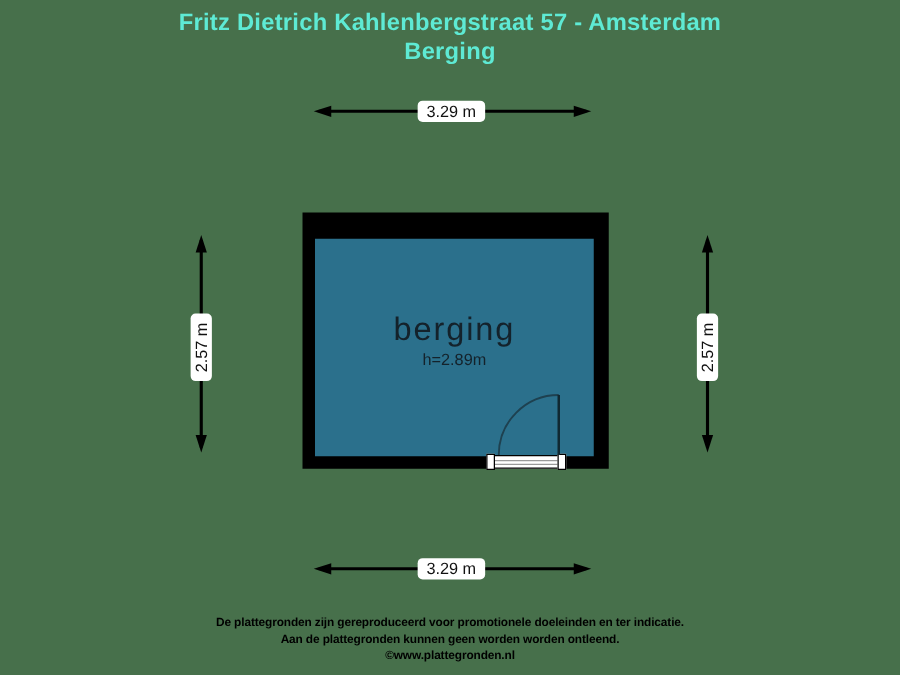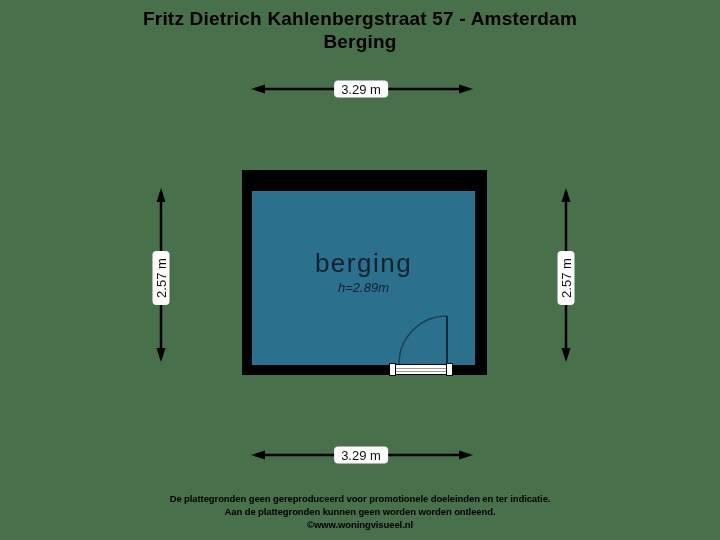--- a/index.html
+++ b/index.html
@@ -7,40 +7,40 @@
     width:720px;height:540px;
     font-family:"Liberation Sans","DejaVu Sans",sans-serif;
     background:#47704B;
     position:relative;overflow:hidden;
   }
   .stage{position:absolute;left:0;top:0;width:720px;height:540px;}
 
   
   .title{
     position:absolute;top:7px;left:0;width:720px;
-    text-align:center;color:#000000;
+    text-align:center;color:#5eead4;
     font-size:19px;font-weight:bold;line-height:23px;
     letter-spacing:0.2px;
   }
 
   
   .wall-outer{
     position:absolute;left:242px;top:170px;width:245px;height:205px;
     background:#000;
   }
   .room-interior{
     position:absolute;left:252px;top:191px;width:223px;height:174px;
     background:#2B708C;
   }
   .room-text{
     position:absolute;left:252px;top:249px;width:223px;
     text-align:center;color:#14222b;
   }
   .room-name{font-size:26px;letter-spacing:1.5px;line-height:28px;}
-  .room-height{font-size:13px;line-height:16px;margin-top:3px;font-style:italic;}
+  .room-height{font-size:13px;line-height:16px;margin-top:3px;}
 
   
   .door-sill{
     position:absolute;left:390px;top:364px;width:62px;height:11px;
     background:#fff;border:1px solid #000;box-sizing:border-box;
   }
   .sill-line{position:absolute;left:0;width:100%;height:1px;background:#9a9a9a;}
   .sill-line.l1{top:3px;}
   .sill-line.l2{top:6px;}
   .sill-cap{
@@ -126,18 +126,18 @@
       <polygon points="566,362 561.5,348 570.5,348" fill="#000"></polygon>
     </g>
   </svg>
 
   <div class="dim-label" style="left:361px;top:89px;">3.29 m</div>
   <div class="dim-label" style="left:361px;top:455px;">3.29 m</div>
   <div class="dim-label vert" style="left:161px;top:278px;">2.57 m</div>
   <div class="dim-label vert" style="left:566px;top:278px;">2.57 m</div>
 
   <div class="footer">
-    <div>De plattegronden geen gereproduceerd voor promotionele doeleinden en ter indicatie.</div>
+    <div>De plattegronden zijn gereproduceerd voor promotionele doeleinden en ter indicatie.</div>
     <div>Aan de plattegronden kunnen geen worden worden ontleend.</div>
-    <div>©www.woningvisueel.nl</div>
+    <div>©www.plattegronden.nl</div>
   </div>
 
 </div>
 
 </body></html>

